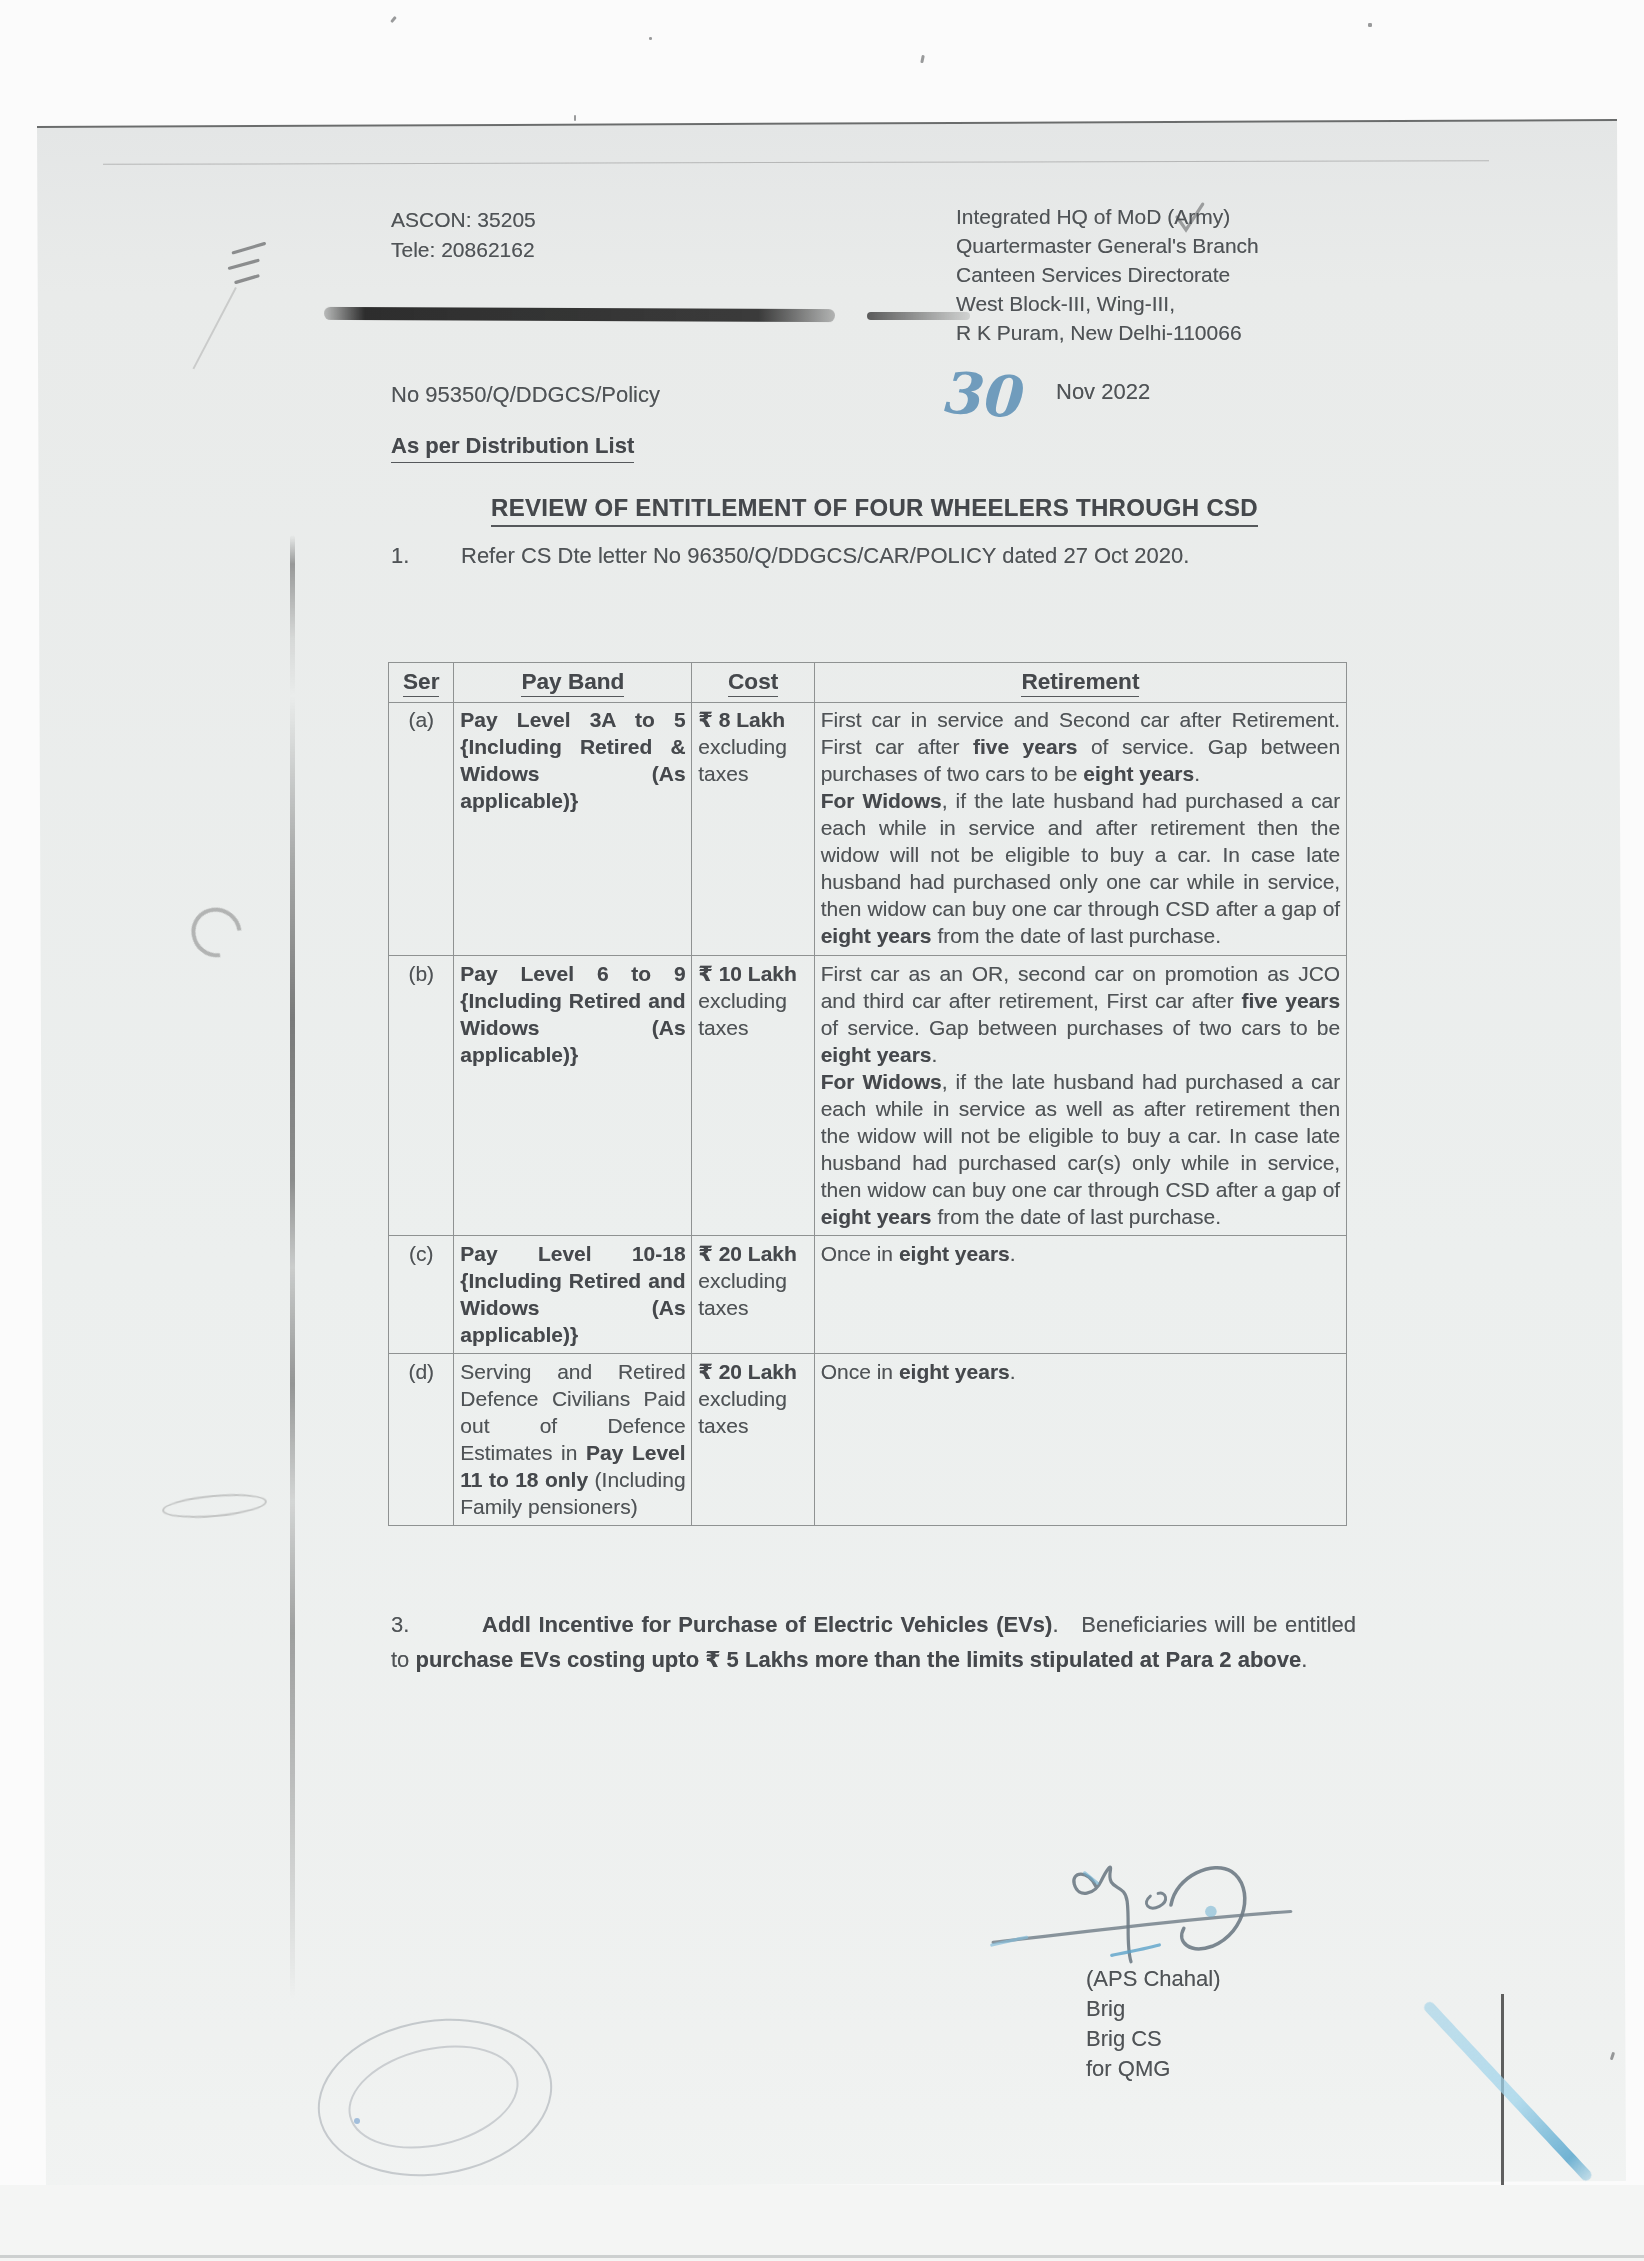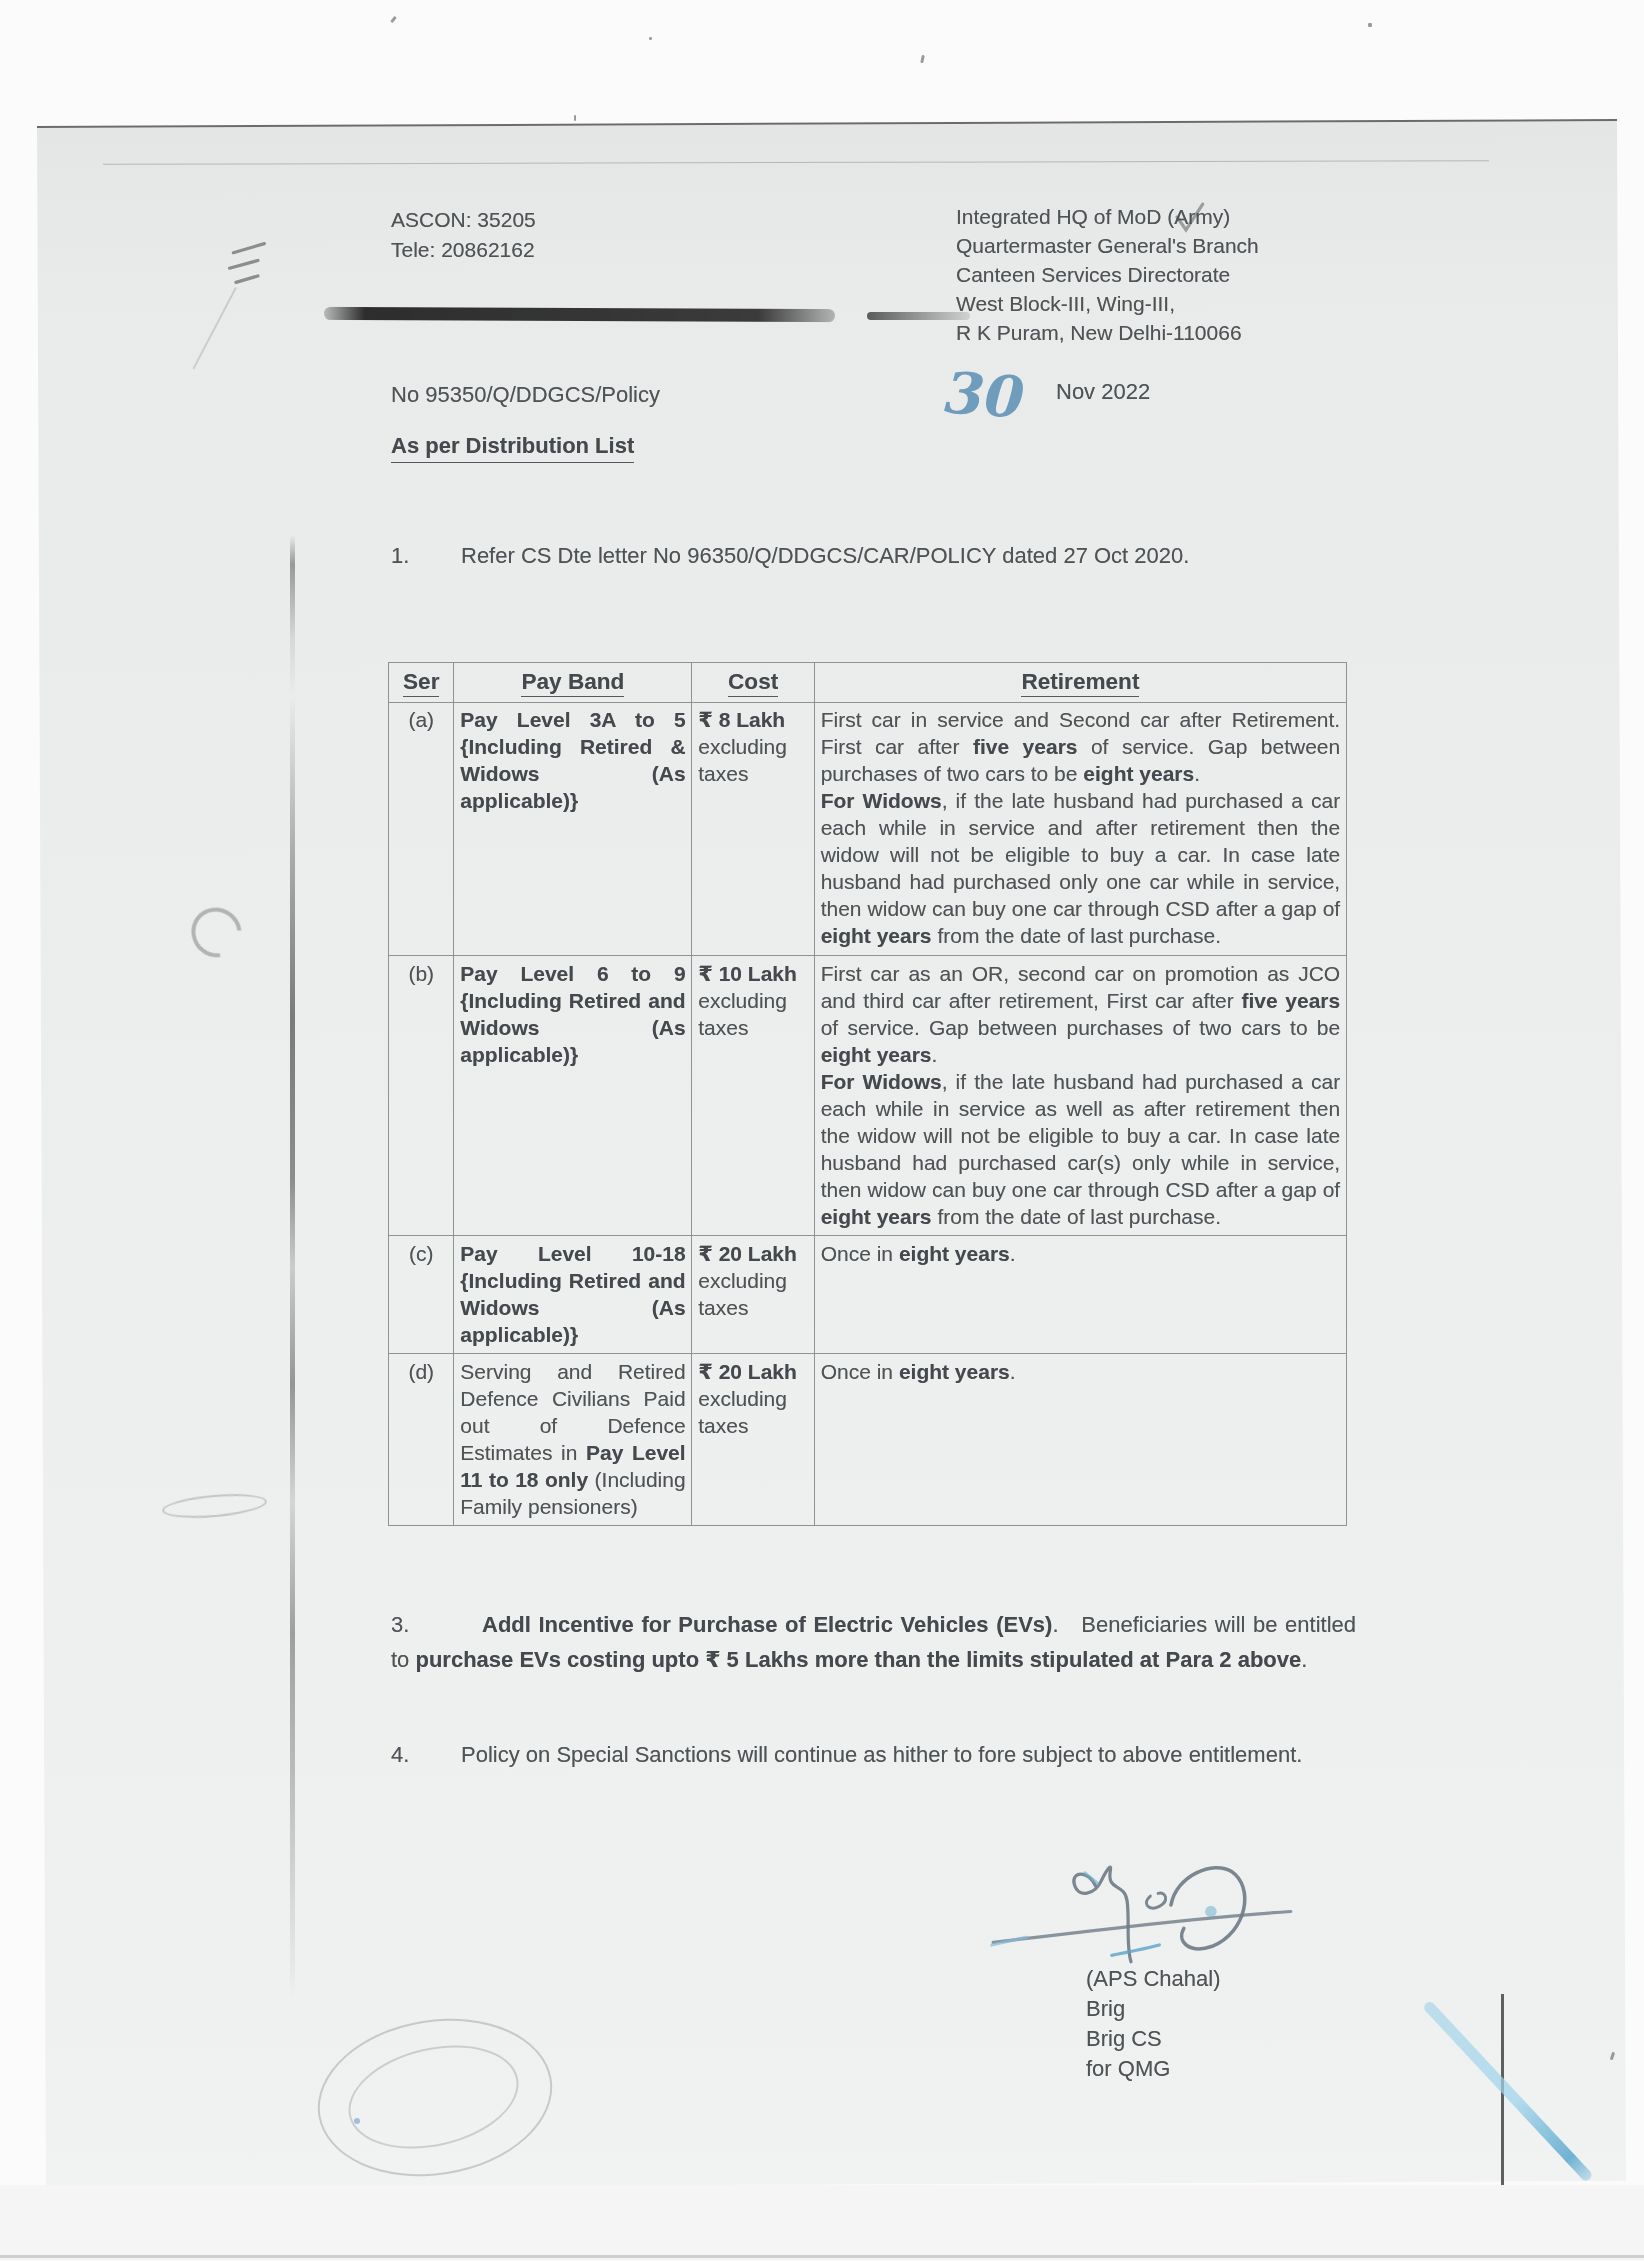--- a/index.html
+++ b/index.html
@@ -124,20 +124,23 @@
     <div>Canteen Services Directorate</div>
     <div>West Block-III, Wing-III,</div>
     <div>R K Puram, New Delhi-110066</div>
   </div>
 
   <div class="txt" id="ref-no">No 95350/Q/DDGCS/Policy</div>
   <div class="txt" id="date-day">30</div>
   <div class="txt" id="date-rest">Nov 2022</div>
 
   <div class="txt" id="addressee">As per Distribution List</div>
+  <div class="txt" id="title-row">
+    <span>REVIEW OF ENTITLEMENT OF FOUR WHEELERS THROUGH CSD</span>
+  </div>
 
   <div class="para" id="para1">
     <span class="pnum">1.</span><span><span>Refer CS Dte letter No 96350/Q/DDGCS/CAR/POLICY dated 27 Oct 2020.</span></span>
   </div>
 
   <table id="tbl">
     <thead>
       <tr>
         <th><span>Ser</span></th>
         <th><span>Pay Band</span></th>
@@ -178,23 +181,20 @@
           <td class="cost"><span class="b">₹ 20 Lakh</span><span> excluding taxes</span></td>
           <td class="period">
             <div><span>Once in </span><span class="b">eight years</span><span>.</span></div>
           </td>
         </tr>
       </tbody>
   </table>
 
   <div class="para" id="para3">
     <span class="pnum">3.</span><span><span class="b u">Addl Incentive for Purchase of Electric Vehicles (EVs)</span><span>.&nbsp;&nbsp; Beneficiaries will be entitled to </span><span class="b">purchase EVs costing upto ₹ 5 Lakhs more than the limits stipulated at Para 2 above</span><span>.</span></span>
-  </div>
-  <div class="para" id="para4">
-    <span class="pnum">4.</span><span><span>Policy on Special Sanctions will continue as hither to fore subject to above entitlement.</span></span>
   </div>
 
   <svg id="sig-svg" width="335" height="129" viewBox="0 0 520 200">
     <path d="M8,148 C160,130 320,110 470,100" fill="none" stroke="#75828c" stroke-width="5" stroke-linecap="round" opacity=".85"></path>
     <path d="M60,140 C30,146 14,150 6,152" fill="none" stroke="#86bcd8" stroke-width="5" stroke-linecap="round" opacity=".7"></path>
     <path d="M168,62 C156,34 128,38 134,58 C140,80 166,74 176,52 C186,32 192,26 190,36 C184,70 212,54 216,84 C220,116 214,152 222,178" fill="none" stroke="#6e7b85" stroke-width="5" stroke-linecap="round" opacity=".9"></path>
     <path d="M192,168 C212,164 244,158 266,152" fill="none" stroke="#5ba3c9" stroke-width="5" stroke-linecap="round" opacity=".8"></path>
     <path d="M252,76 C238,88 250,100 266,92 C282,84 276,68 264,72" fill="none" stroke="#6e7b85" stroke-width="4.5" stroke-linecap="round" opacity=".9"></path>
     <path d="M284,90 C292,44 350,20 378,38 C414,62 402,132 348,154 C314,166 292,148 304,126" fill="none" stroke="#6e7b85" stroke-width="5.5" stroke-linecap="round" opacity=".9"></path>
     <circle cx="346" cy="100" r="9" fill="#6fb0d2" opacity=".55"></circle>

